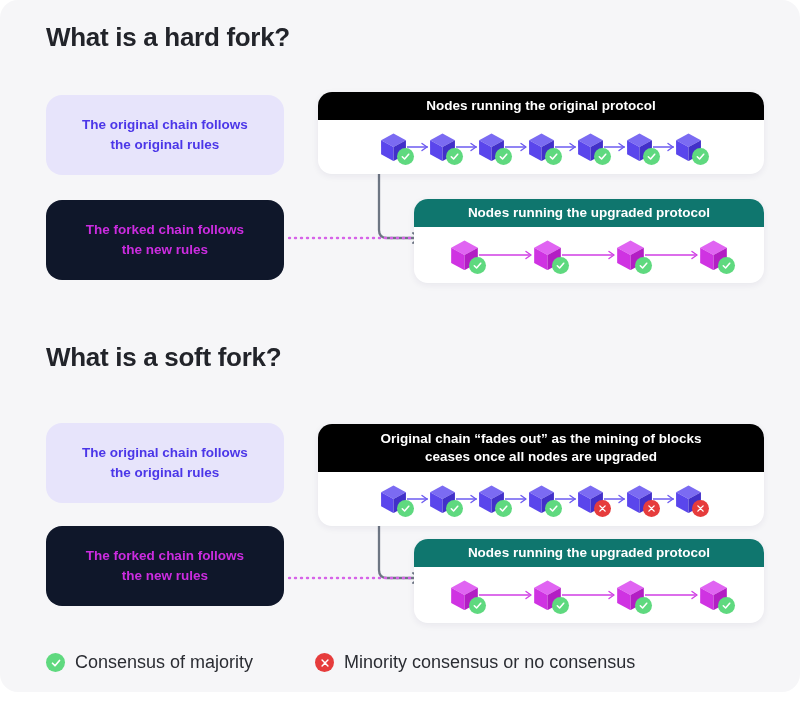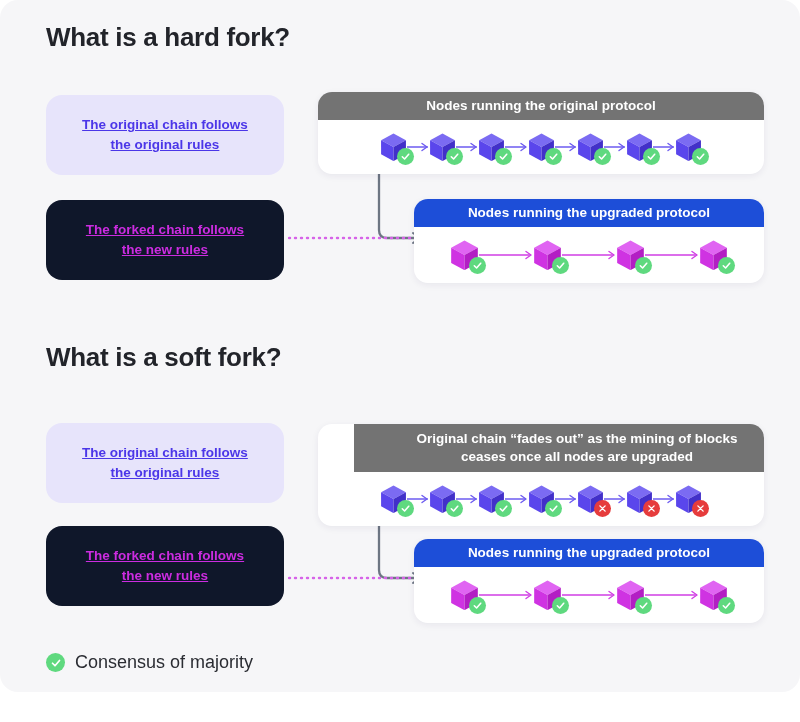--- a/index.html
+++ b/index.html
@@ -39,21 +39,20 @@
     border-radius: 16px;
     display: flex;
     align-items: center;
     justify-content: center;
     text-align: center;
     font-size: 13.5px;
     font-weight: bold;
     line-height: 1.45;
     padding: 0 14px;
     box-sizing: border-box;
-    text-decoration: underline;
   }
   .label-box.original {
     background: #e7e4fb;
     color: #4b36e8;
   }
   .label-box.forked {
     background: #0f172a;
     color: #cc2ce0;
   }
 
@@ -71,22 +70,22 @@
     text-align: center;
     color: #ffffff;
     font-size: 13.5px;
     font-weight: bold;
     line-height: 1.35;
     padding: 9px 10px;
     display: flex;
     align-items: center;
     justify-content: center;
   }
-  .chain-card.blue .card-header { background: #737373; }
-  .chain-card.magenta .card-header { background: #1d4ed8; }
+  .chain-card.blue .card-header { background: #000000; }
+  .chain-card.magenta .card-header { background: #0f766e; }
 
   .card-body {
     display: flex;
     align-items: center;
     justify-content: center;
     width: 100%;
     box-sizing: border-box;
   }
 
   
@@ -407,21 +406,21 @@
   <svg class="connector" style="left:370px; top:518px; width:60px; height:68px;" viewBox="0 0 60 68">
     <path d="M9 0 L9 52 Q9 60 17 60 L48 60" fill="none" stroke="#6d7683" stroke-width="2.3" stroke-linecap="round"></path>
     <path d="M43 55 L50 60 L43 65" fill="none" stroke="#6d7683" stroke-width="2.1" stroke-linecap="round" stroke-linejoin="round"></path>
   </svg>
 
   <svg class="connector" style="left:288px; top:574px; width:132px; height:8px;" viewBox="0 0 132 8">
     <line x1="1" y1="4" x2="131" y2="4" stroke="#d664e8" stroke-width="2.4" stroke-linecap="round" stroke-dasharray="1 5"></line>
   </svg>
 
   <div class="chain-card blue" id="sf-chain-blue" style="left:318px; top:424px; width:446px;">
-    <div class="card-header" style="height:48px;margin-left:36px;">Original chain “fades out” as the mining of blocks<br>ceases once all nodes are upgraded</div>
+    <div class="card-header" style="height:48px;">Original chain “fades out” as the mining of blocks<br>ceases once all nodes are upgraded</div>
     <div class="card-body" id="body-sf-blue" style="height:54px; padding:0 62px;">
         <div class="node">
           <svg class="cube-svg" width="27" height="28.62" viewBox="0 0 100 106">
             <polygon points="50,2 96,27 50,52 4,27" fill="#7b6bf2"></polygon>
             <polygon points="4,27 50,52 50,104 4,79" fill="#5a46ec"></polygon>
             <polygon points="96,27 96,79 50,104 50,52" fill="#4230c9"></polygon>
           </svg>
           <div class="badge ok">
             <svg width="11" height="11" viewBox="0 0 24 24">
               <path d="M5 12.5 L10 17.5 L19 7" fill="none" stroke="#fff" stroke-width="3.4" stroke-linecap="round" stroke-linejoin="round"></path>
@@ -631,15 +630,23 @@
 
   <div id="legend">
       <div class="legend-item">
         <div class="legend-badge ok">
           <svg width="12" height="12" viewBox="0 0 24 24">
             <path d="M5 12.5 L10 17.5 L19 7" fill="none" stroke="#fff" stroke-width="3.4" stroke-linecap="round" stroke-linejoin="round"></path>
           </svg>
         </div>
         <span class="legend-text">Consensus of majority</span>
       </div>
+      <div class="legend-item">
+        <div class="legend-badge fail">
+          <svg width="10" height="10" viewBox="0 0 24 24">
+            <path d="M5 5 L19 19 M19 5 L5 19" fill="none" stroke="#fff" stroke-width="3.6" stroke-linecap="round"></path>
+          </svg>
+        </div>
+        <span class="legend-text">Minority consensus or no consensus</span>
+      </div>
     </div>
 
 </div>
 
 </body></html>

